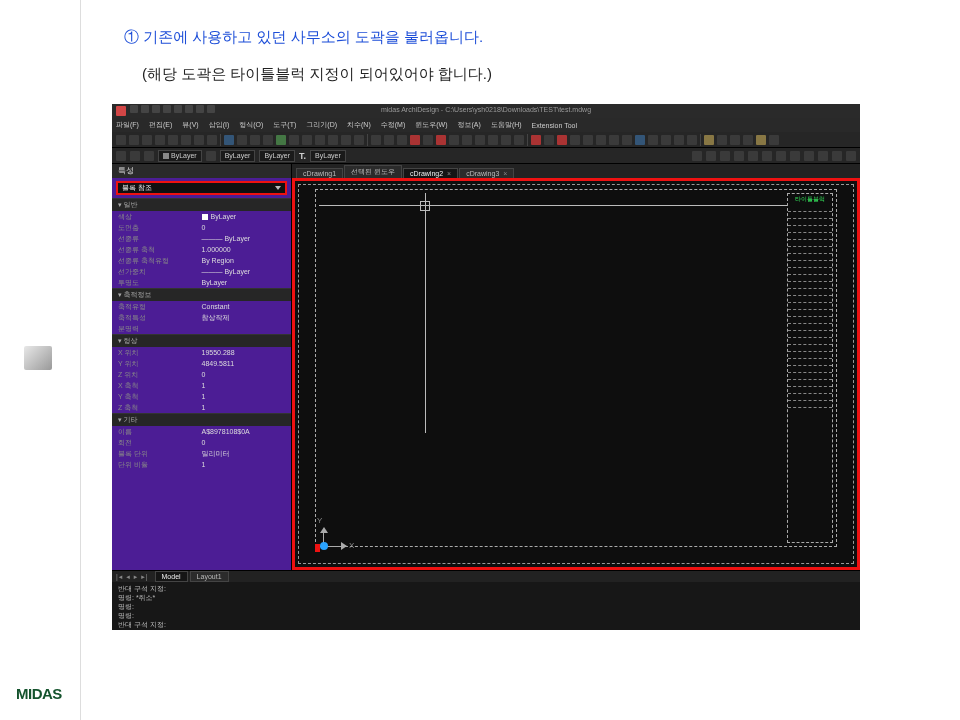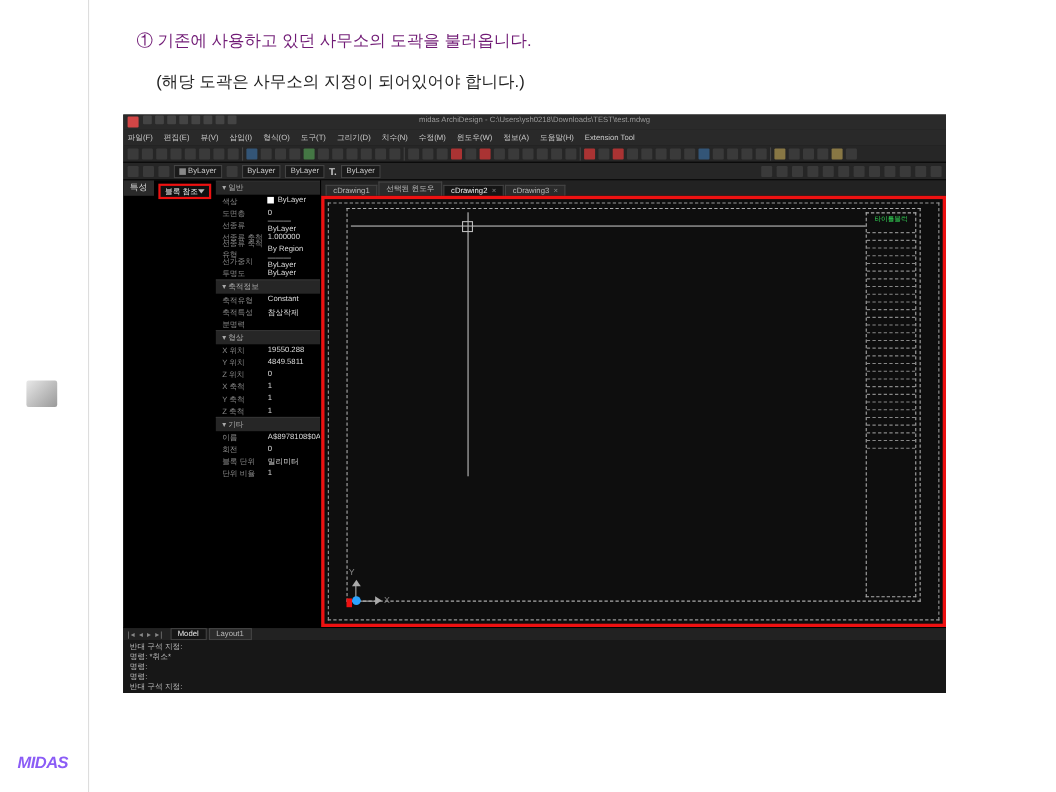--- a/index.html
+++ b/index.html
@@ -26,40 +26,39 @@
     width: 28px;
     height: 24px;
     background: linear-gradient(135deg, #e8e8e8 0%, #999 100%);
     border-radius: 2px;
   }
   .midas-logo {
     position: absolute;
     left: 16px;
     bottom: 18px;
     font-weight: 800;
-    font-style: italic;
     letter-spacing: -0.5px;
-    color: #8b5cf6;
+    color: #14532d;
     font-size: 15px;
   }
   .content {
     position: absolute;
     left: 112px;
     top: 28px;
     width: 760px;
   }
   .doc-title {
     font-size: 18px;
     font-weight: 700;
     color: #111;
     margin-bottom: 38px;
   }
   .doc-step {
     font-size: 15px;
-    color: #701a75;
+    color: #1d4ed8;
     margin-bottom: 18px;
     margin-left: 12px;
   }
   .doc-note {
     font-size: 15px;
     color: #222;
     margin-bottom: 20px;
     margin-left: 30px;
   }
   
@@ -150,24 +149,24 @@
     font-size: 7px;
     color: #ccc;
   }
   .layer-box .sw { width:6px; height:6px; background:#888; }
   .cad-body {
     display: flex;
     height: calc(100% - 14px - 14px - 16px - 16px - 60px);
   }
   .cad-props {
     width: 180px;
-    background: #000000;
+    background: #4c1d95;
     border-right: 1px solid #000;
     display: flex;
-    flex-direction: row;
+    flex-direction: column;
   }
   .props-head {
     background: #2a2a2a;
     height: 14px;
     font-size: 8px;
     padding: 1px 6px;
     color: #ddd;
   }
   .props-combo {
     margin: 3px 4px;
@@ -310,21 +309,21 @@
 </style>
 </head>
 <body>
 
 <div class="page-left-bar"></div>
 <div class="side-thumb"></div>
 <div class="midas-logo">MIDAS</div>
 
 <div class="content">
   <div class="doc-step">① 기존에 사용하고 있던 사무소의 도곽을 불러옵니다.</div>
-  <div class="doc-note">(해당 도곽은 사무소의 지정이 되어있어야 합니다.)</div>
+  <div class="doc-note">(해당 도곽은 타이틀블럭 지정이 되어있어야 합니다.)</div>
 
   <div class="cad">
 
     <div class="cad-titlebar">
       <div class="cad-appicon"></div>
       <div class="cad-qat">
         <div class="qat-ic"></div>
         <div class="qat-ic"></div>
         <div class="qat-ic"></div>
         <div class="qat-ic"></div>

